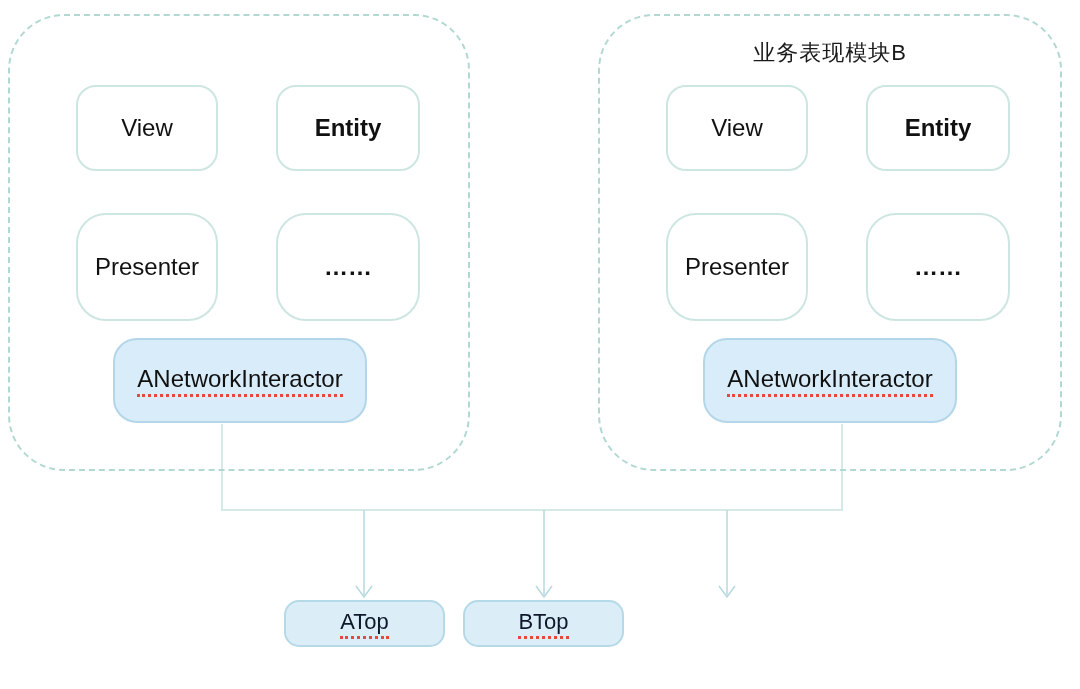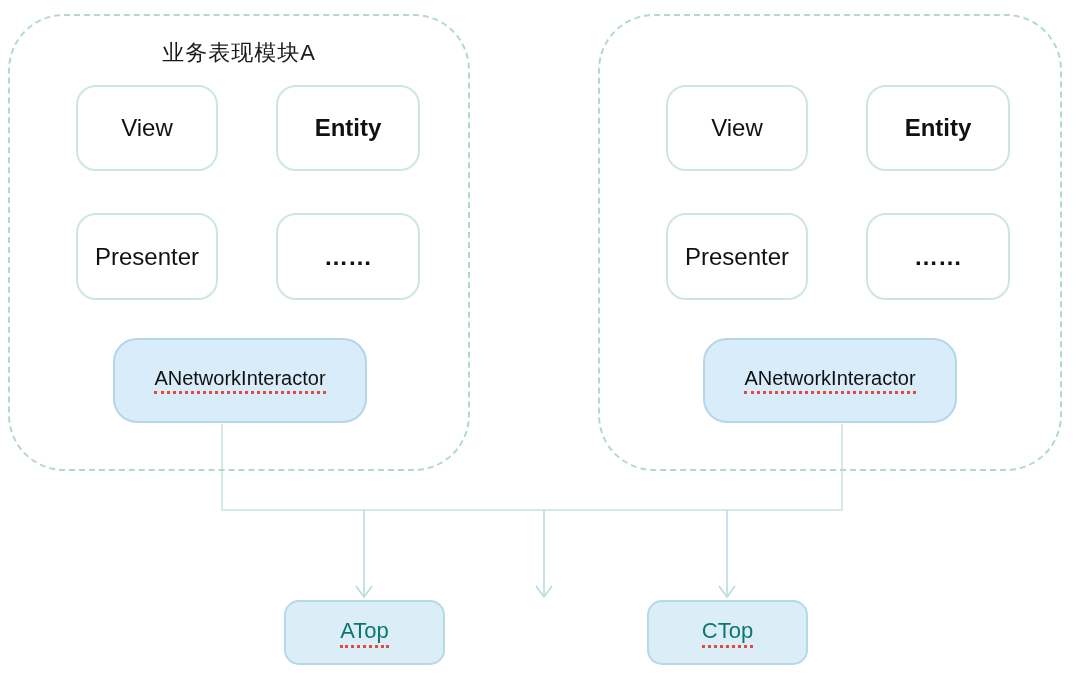--- a/index.html
+++ b/index.html
@@ -42,50 +42,50 @@
     border: 2px solid #cde6e2;
     border-radius: 20px;
     box-sizing: border-box;
     display: flex;
     align-items: center;
     justify-content: center;
     font-size: 24px;
     color: #111111;
   }
   .r1 { top: 69px;  height: 86px; }
-  .r2 { top: 197px; height: 87px; }
+  .r2 { top: 197px; height: 108px; border-radius: 30px; }
   .c1 { left: 66px;  width: 142px; text-align: center; }
   .c2 { left: 266px; width: 144px; font-weight: bold; }
   .interactor {
     position: absolute;
     left: 103px; top: 322px;
     width: 254px; height: 85px;
     background: #d9ecf9;
     border: 2px solid #b3d6e9;
     border-radius: 24px;
     box-sizing: border-box;
     display: flex;
     align-items: center;
     justify-content: center;
-    font-size: 20px;
+    font-size: 24px;
     color: #111111;
   }
   .bottom-box {
     position: absolute;
     top: 600px;
-    width: 161px; height: 65px;
+    width: 161px; height: 47px;
     background: #dbeef8;
     border: 2px solid #b5d9e6;
     border-radius: 15px;
     box-sizing: border-box;
     display: flex;
     align-items: center;
     justify-content: center;
     font-size: 22px;
-    color: #0f766e;
+    color: #0f172a;
   }
   .bottom-a { left: 284px; }
   .bottom-b { left: 463px; }
   .bottom-c { left: 647px; }
   .redline {
     border-bottom: 3px dotted #e8473c;
     padding-bottom: 1px;
   }
 </style>
 </head>
@@ -104,56 +104,56 @@
       <line x1="544" y1="510" x2="544" y2="595"></line>
       <polyline points="536,586 544,597 552,586"></polyline>
     </g>
     <g stroke="#b7d9e0" stroke-width="1.5" fill="none">
       <line x1="727" y1="510" x2="727" y2="595"></line>
       <polyline points="719,586 727,597 735,586"></polyline>
     </g>
   </svg>
 
   <div class="module module-a">
-    <div class="module-title">业务表现模块A</div>
     <div class="cell r1 c1">
       <span>View</span>
     </div>
     <div class="cell r1 c2">
       <span>Entity</span>
     </div>
     <div class="cell r2 c1">
       <span>Presenter</span>
     </div>
     <div class="cell r2 c2">
       <span>……</span>
     </div>
     <div class="interactor">
       <span class="redline">ANetworkInteractor</span>
     </div>
   </div>
 
   <div class="module module-b">
+    <div class="module-title">业务表现模块B</div>
     <div class="cell r1 c1">
       <span>View</span>
     </div>
     <div class="cell r1 c2">
       <span>Entity</span>
     </div>
     <div class="cell r2 c1">
       <span>Presenter</span>
     </div>
     <div class="cell r2 c2">
       <span>……</span>
     </div>
     <div class="interactor">
       <span class="redline">ANetworkInteractor</span>
     </div>
   </div>
 
   <div class="bottom-box bottom-a">
     <span class="redline">ATop</span>
   </div>
-  <div class="bottom-box bottom-c">
-    <span class="redline">CTop</span>
+  <div class="bottom-box bottom-b">
+    <span class="redline">BTop</span>
   </div>
 
 </div>
 
 </body></html>

